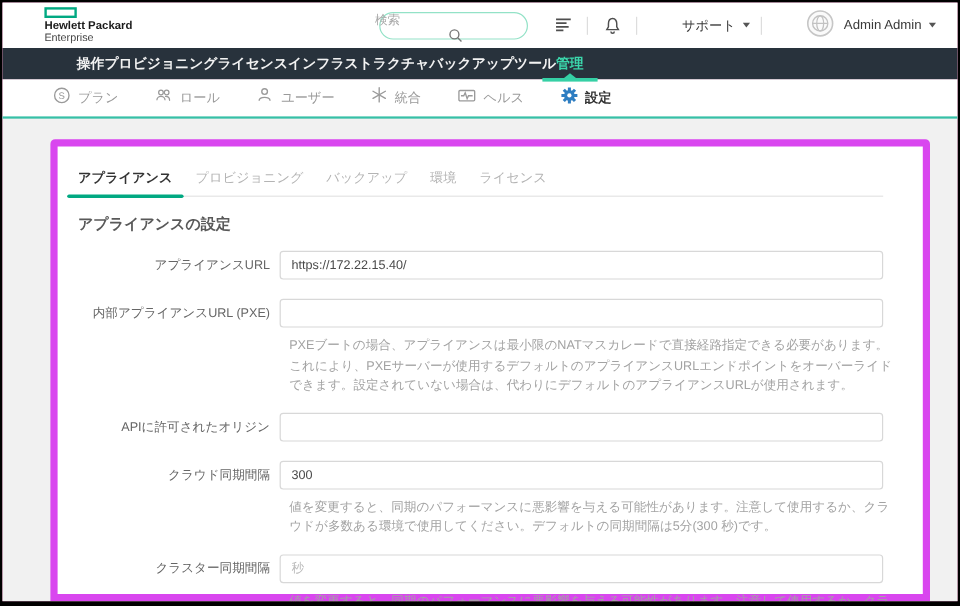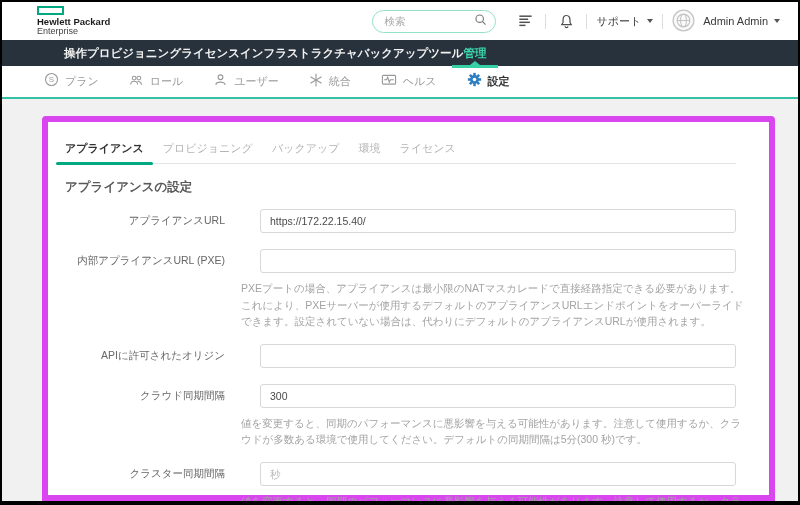--- a/index.html
+++ b/index.html
@@ -10,28 +10,28 @@
 
   
   .topbar { height:38px; background:#fff; display:flex; align-items:center;
     padding:0 18px 0 35px; flex:none; }
   .logo { line-height:1; }
   .logo-mark { width:27px; height:9px; border:2px solid #01a982; margin-bottom:2px; }
   .logo-line1 { font-size:9.5px; font-weight:bold; color:#1c1c1c; }
   .logo-line2 { font-size:9px; color:#444; }
   .topbar-right { margin-left:auto; display:flex; align-items:center; }
   .search { width:124px; height:23px; border:1.5px solid #93e2c7; border-radius:12px;
-    display:flex; align-items:center; padding:0 8px 0 11px; margin-right:18px; background:#fff; }
+    display:flex; align-items:center; padding:0 8px 0 11px; margin-right:18px; background:#fff;flex-direction:column; }
   .search input { border:none; outline:none; flex:1; min-width:0; font-size:10.5px; color:#444;
     font-family:inherit; background:transparent; }
   .search input::placeholder { color:#a9a9a9; }
   .icon-btn { display:inline-flex; align-items:center; justify-content:center;
     width:22px; height:22px; cursor:pointer; }
   .vdiv { width:1px; height:15px; background:#ddd; margin:0 9px; }
-  .menu-btn, .user { display:flex; align-items:center; cursor:pointer; font-size:11px; color:#3a3a3a; }
+  .menu-btn, .user { display:flex; align-items:center; cursor:pointer; font-size:11px; color:#3a3a3a;margin-left:28px; }
   .caret { display:inline-block; width:0; height:0; border-left:3.5px solid transparent;
     border-right:3.5px solid transparent; border-top:4.5px solid #555; margin-left:6px; }
   .user svg { margin-right:8px; }
 
   
   .mainnav { height:26px; background:#28323c; display:flex; align-items:center;
     padding:0 48px 0 62px; justify-content:flex-start; flex:none; position:relative; z-index:3; }
   .nav-item { font-size:11.5px; font-weight:600; color:#f2f2f2; cursor:pointer;
     position:relative; white-space:nowrap; }
   .nav-item.active { color:#3bd6ab; }
@@ -56,21 +56,21 @@
 
   .tabs { display:flex; margin-left:-9px; border-bottom:1px solid #e4e4e4; }
   .tab { padding:5px 9px 7px; font-size:11px; color:#b4b4b4; cursor:pointer;
     position:relative; white-space:nowrap; margin-right:1px; }
   .tab.active { color:#333; font-weight:bold; }
   .tab.active::after { content:""; position:absolute; left:0; right:0; bottom:-2px;
     height:3px; background:#01a982; border-radius:2px; }
 
   .section-title { font-size:12.5px; font-weight:600; color:#595959; margin:15px 0 13px; }
 
-  .frow { display:flex; align-items:center; margin-bottom:16px;gap:27px; }
+  .frow { display:flex; align-items:center; margin-bottom:16px; }
   .flabel { width:168px; flex:none; text-align:right; font-size:10.5px; color:#666;
     padding-right:8px; }
   .finput { width:554px; height:24px; border:1px solid #d8d8d8; border-radius:3px;
     font-size:10.5px; color:#4a4a4a; padding:0 9px; outline:none; background:#fff;
     font-family:inherit; }
   .finput::placeholder { color:#b9b9b9; }
   .fhelp { margin:-9px 0 14px 176px; width:507px; font-size:10.5px; color:#a3a3a3;
     line-height:1.58; }
 </style>
 </head>

